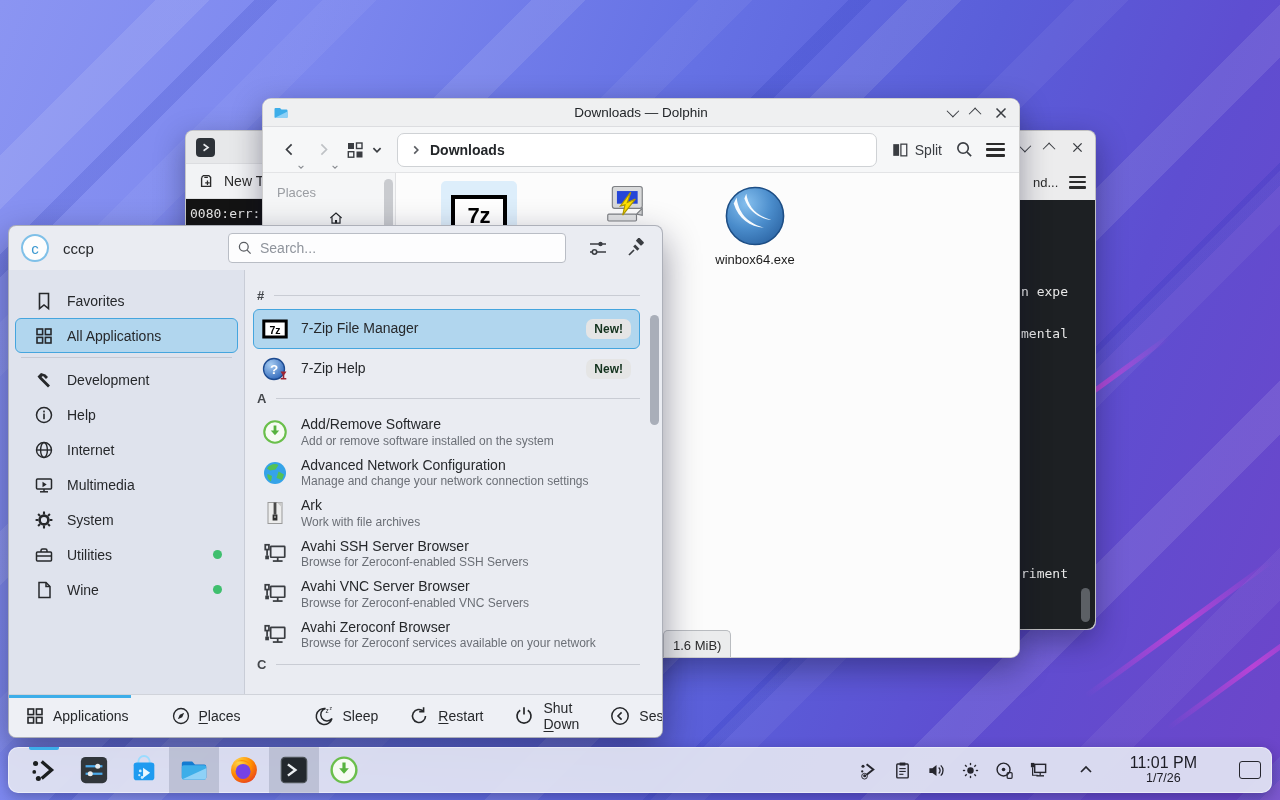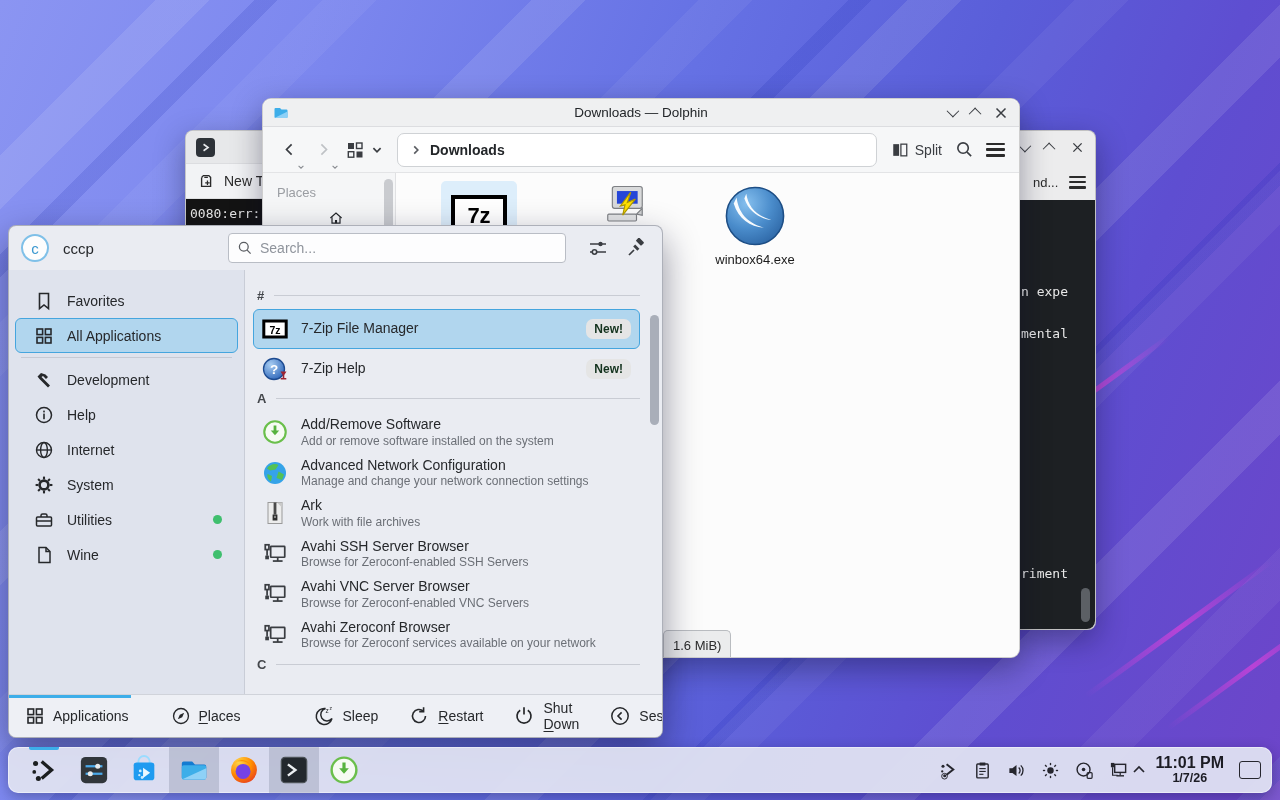--- a/index.html
+++ b/index.html
@@ -113,21 +113,21 @@
 .kf-label u{text-underline-offset:2px;}
 
 
 #taskbar{position:absolute;left:8px;top:747px;width:1264px;height:46px;background:rgba(223,226,241,0.95);
   border-radius:10px;border:1px solid rgba(255,255,255,0.45);box-shadow:0 4px 14px rgba(10,10,40,0.3);
   display:flex;align-items:center;padding:0 10px;z-index:5;}
 #tb-apps{display:flex;align-items:center;height:100%;}
 .tb-app{position:relative;width:50px;height:46px;display:flex;align-items:center;justify-content:center;}
 .tb-app.running{background:rgba(105,110,135,0.25);}
 .tb-activeline{position:absolute;left:10px;top:0;width:30px;height:3px;background:#3daee9;border-radius:0 0 2px 2px;}
-#tb-tray{margin-left:auto;display:flex;align-items:center;gap:3px;color:#26262e;font-weight:bold;}
+#tb-tray{margin-left:auto;display:flex;align-items:center;gap:30px;color:#26262e;}
 .tray-ic{width:19px;height:19px;}
 #tb-clock{text-align:center;line-height:1.1;margin-left:6px;}
 #tb-time{font-size:16px;color:#1c1c24;}
 #tb-date{font-size:12.5px;color:#1c1c24;}
 #tb-peek{width:22px;height:18px;border:1.6px solid #26262e;border-radius:3px;margin-left:12px;}
 .chev{display:inline-block;width:9px;height:9px;border-right:1.8px solid currentColor;border-bottom:1.8px solid currentColor;}
 .chev.down{transform:rotate(45deg) translateY(-2px);}
 .chev.up{transform:rotate(-135deg) translateY(-2px);}
 </style>
 </head>
@@ -417,20 +417,33 @@
                   <ellipse cx="10" cy="10" rx="3.4" ry="7.5"></ellipse>
                   <line x1="2.5" y1="10" x2="17.5" y2="10"></line>
                 </g>
               </svg>
             </span>
             <span>Internet</span>
           </div>
           <div class="sb-item">
             <span class="icn i20">
               <svg viewBox="0 0 20 20">
+                <g fill="none" stroke="currentColor" stroke-width="1.5">
+                  <rect x="2.5" y="4" width="15" height="10" rx="1"></rect>
+                  <line x1="10" y1="14" x2="10" y2="16.8"></line>
+                  <line x1="6" y1="16.8" x2="14" y2="16.8"></line>
+                </g>
+                <path d="M8.5 6.8l4.2 2.7-4.2 2.7z" fill="currentColor"></path>
+              </svg>
+            </span>
+            <span>Multimedia</span>
+          </div>
+          <div class="sb-item">
+            <span class="icn i20">
+              <svg viewBox="0 0 20 20">
                 <g stroke="currentColor" stroke-width="2.1">
                   <line x1="10" y1="1.6" x2="10" y2="4.4"></line>
                   <line x1="10" y1="15.6" x2="10" y2="18.4"></line>
                   <line x1="1.6" y1="10" x2="4.4" y2="10"></line>
                   <line x1="15.6" y1="10" x2="18.4" y2="10"></line>
                   <line x1="4.1" y1="4.1" x2="6.1" y2="6.1"></line>
                   <line x1="13.9" y1="13.9" x2="15.9" y2="15.9"></line>
                   <line x1="15.9" y1="4.1" x2="13.9" y2="6.1"></line>
                   <line x1="4.1" y1="15.9" x2="6.1" y2="13.9"></line>
                 </g>

